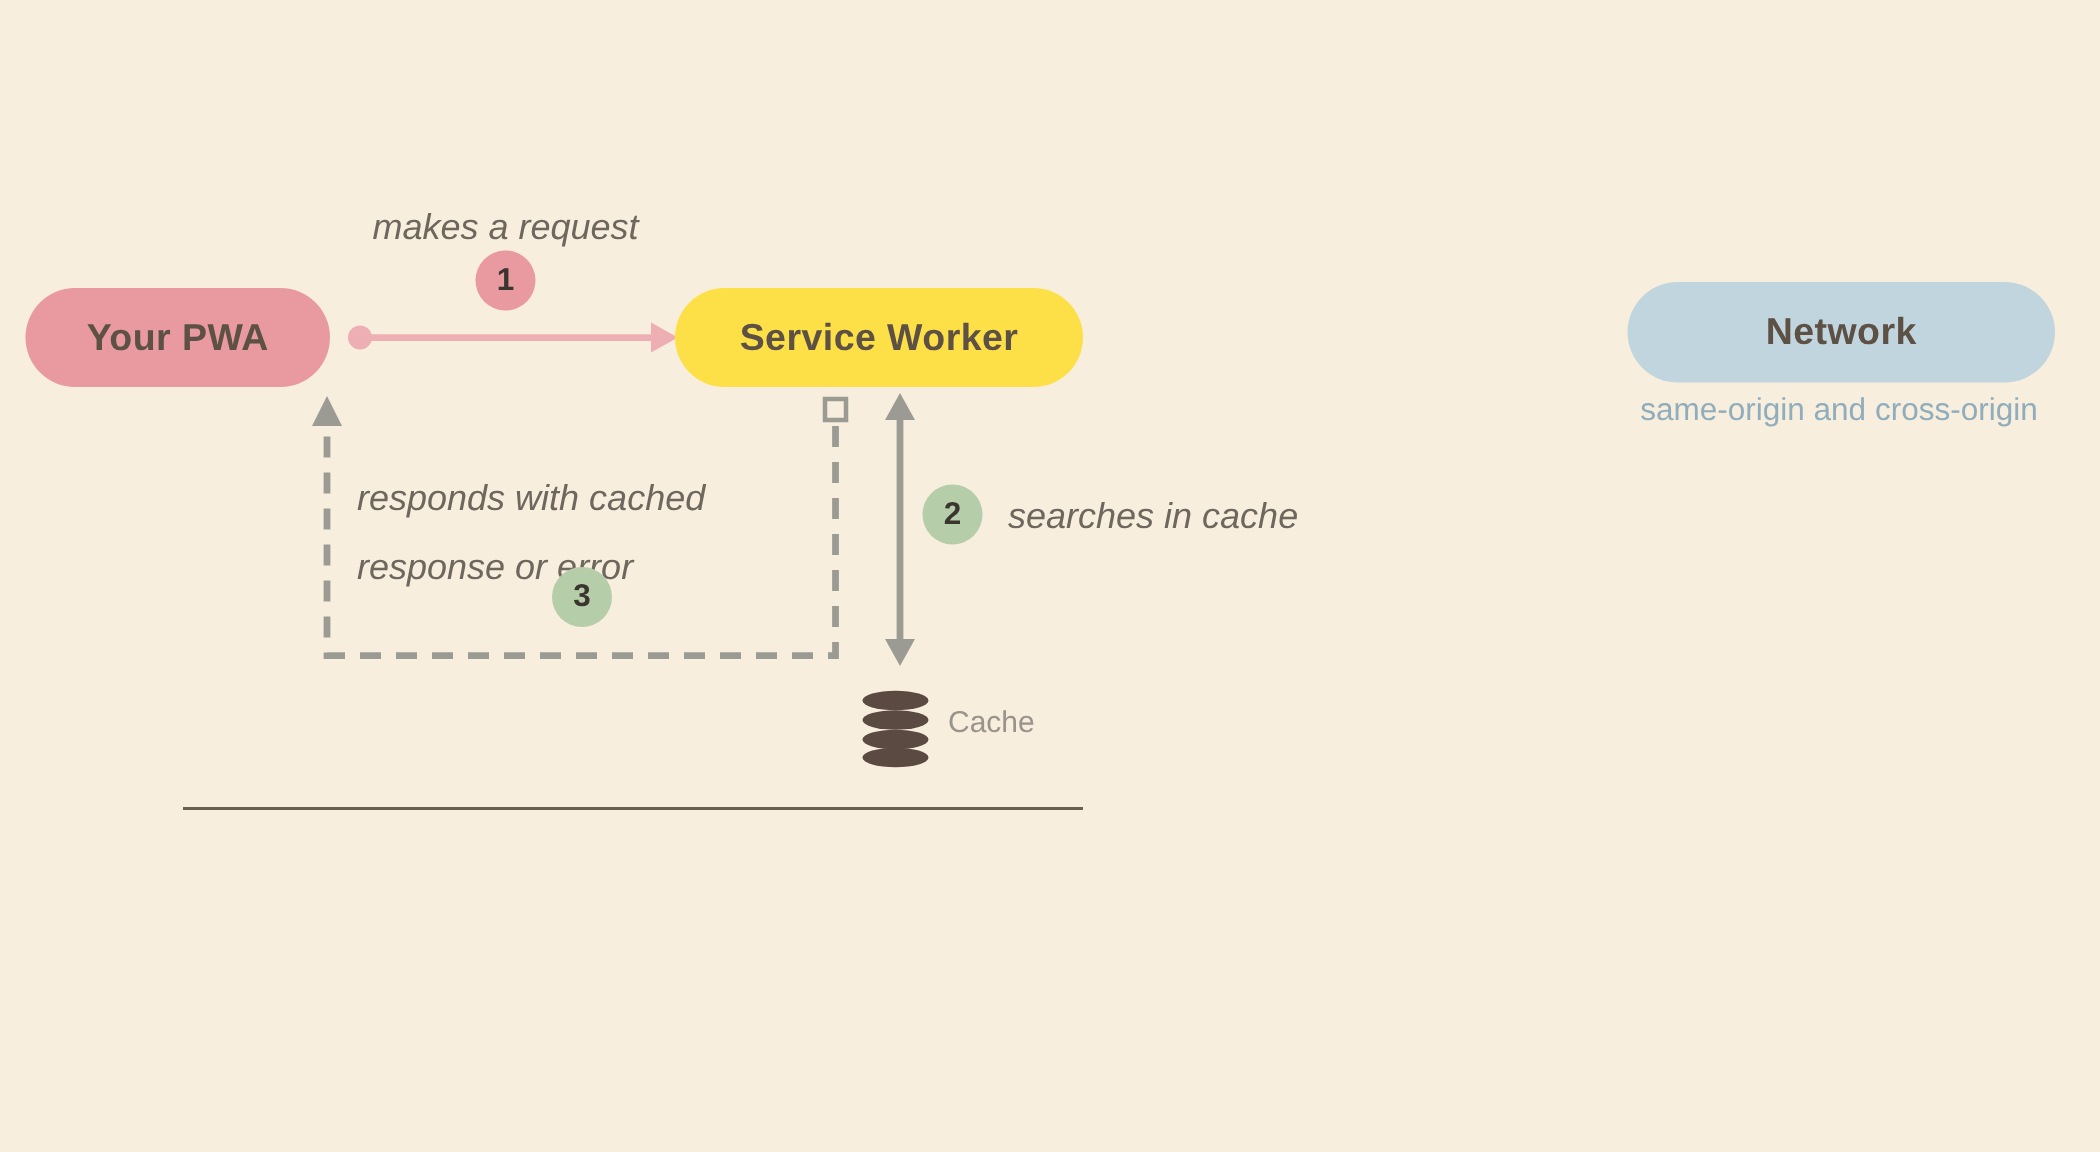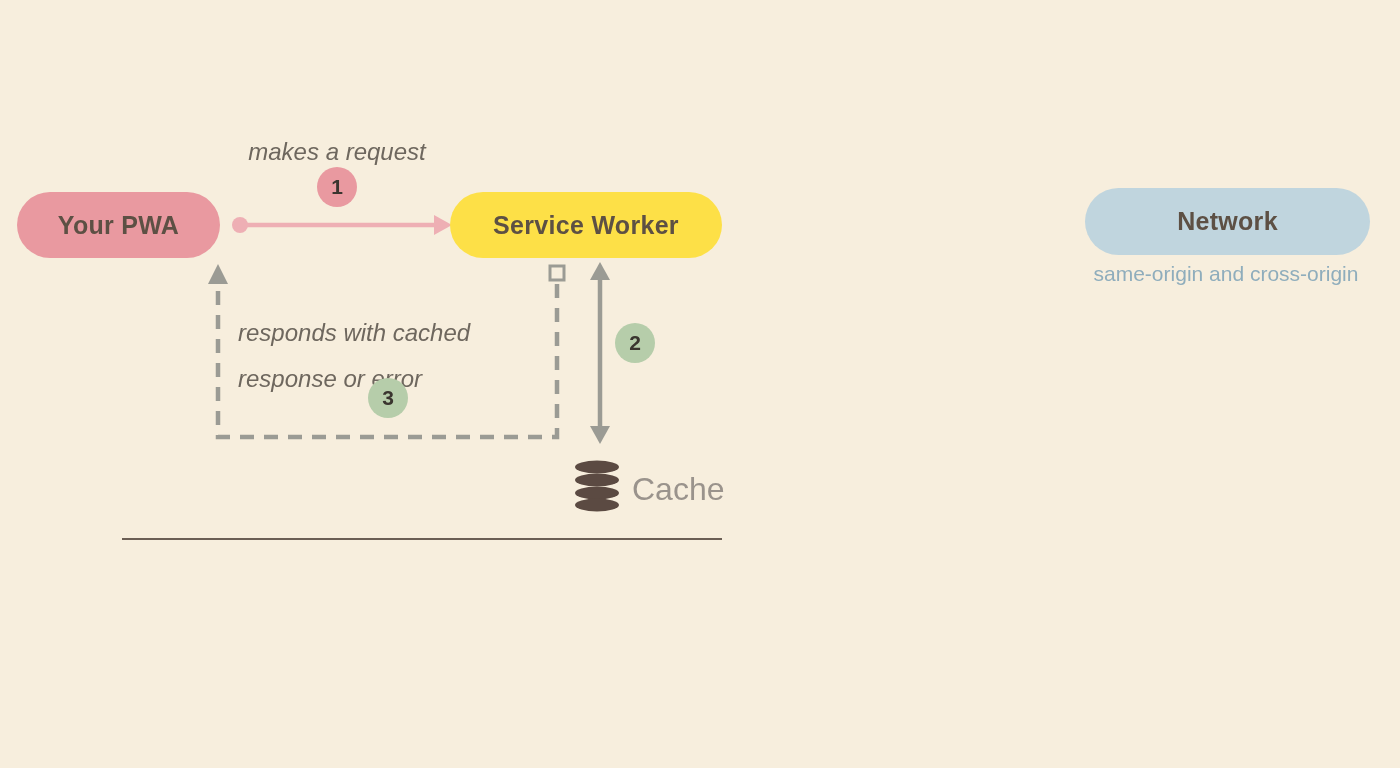--- a/index.html
+++ b/index.html
@@ -94,21 +94,21 @@
     pointer-events: none;
   }
   .cache-icon {
     position: absolute;
     left: 574px; top: 460px;
     width: 46px; height: 52px;
   }
   .cache-label {
     position: absolute;
     left: 632px; top: 471px;
-    font-size: 32px;
+    font-size: 20px;
     color: #9a938c;
   }
   .footer-label {
     position: absolute;
     left: 122px; top: 552px;
     width: 600px;
     text-align: center;
     font-size: 27px;
     color: #5a5047;
     letter-spacing: 0.4px;
@@ -149,20 +149,21 @@
   <div class="pill pill-sw">
     <span>Service Worker</span>
   </div>
 
   <div class="pill pill-network">
     <span>Network</span>
   </div>
   <div class="network-subtitle">same-origin and cross-origin</div>
 
   <div class="step-label label-makes">makes a request</div>
+  <div class="step-label label-searches">searches in cache</div>
   <div class="step-label label-responds">responds with cached response or error</div>
 
   <div class="badge badge-pink badge-1">
     <span>1</span>
   </div>
   <div class="badge badge-green badge-2">
     <span>2</span>
   </div>
   <div class="badge badge-green badge-3">
     <span>3</span>

